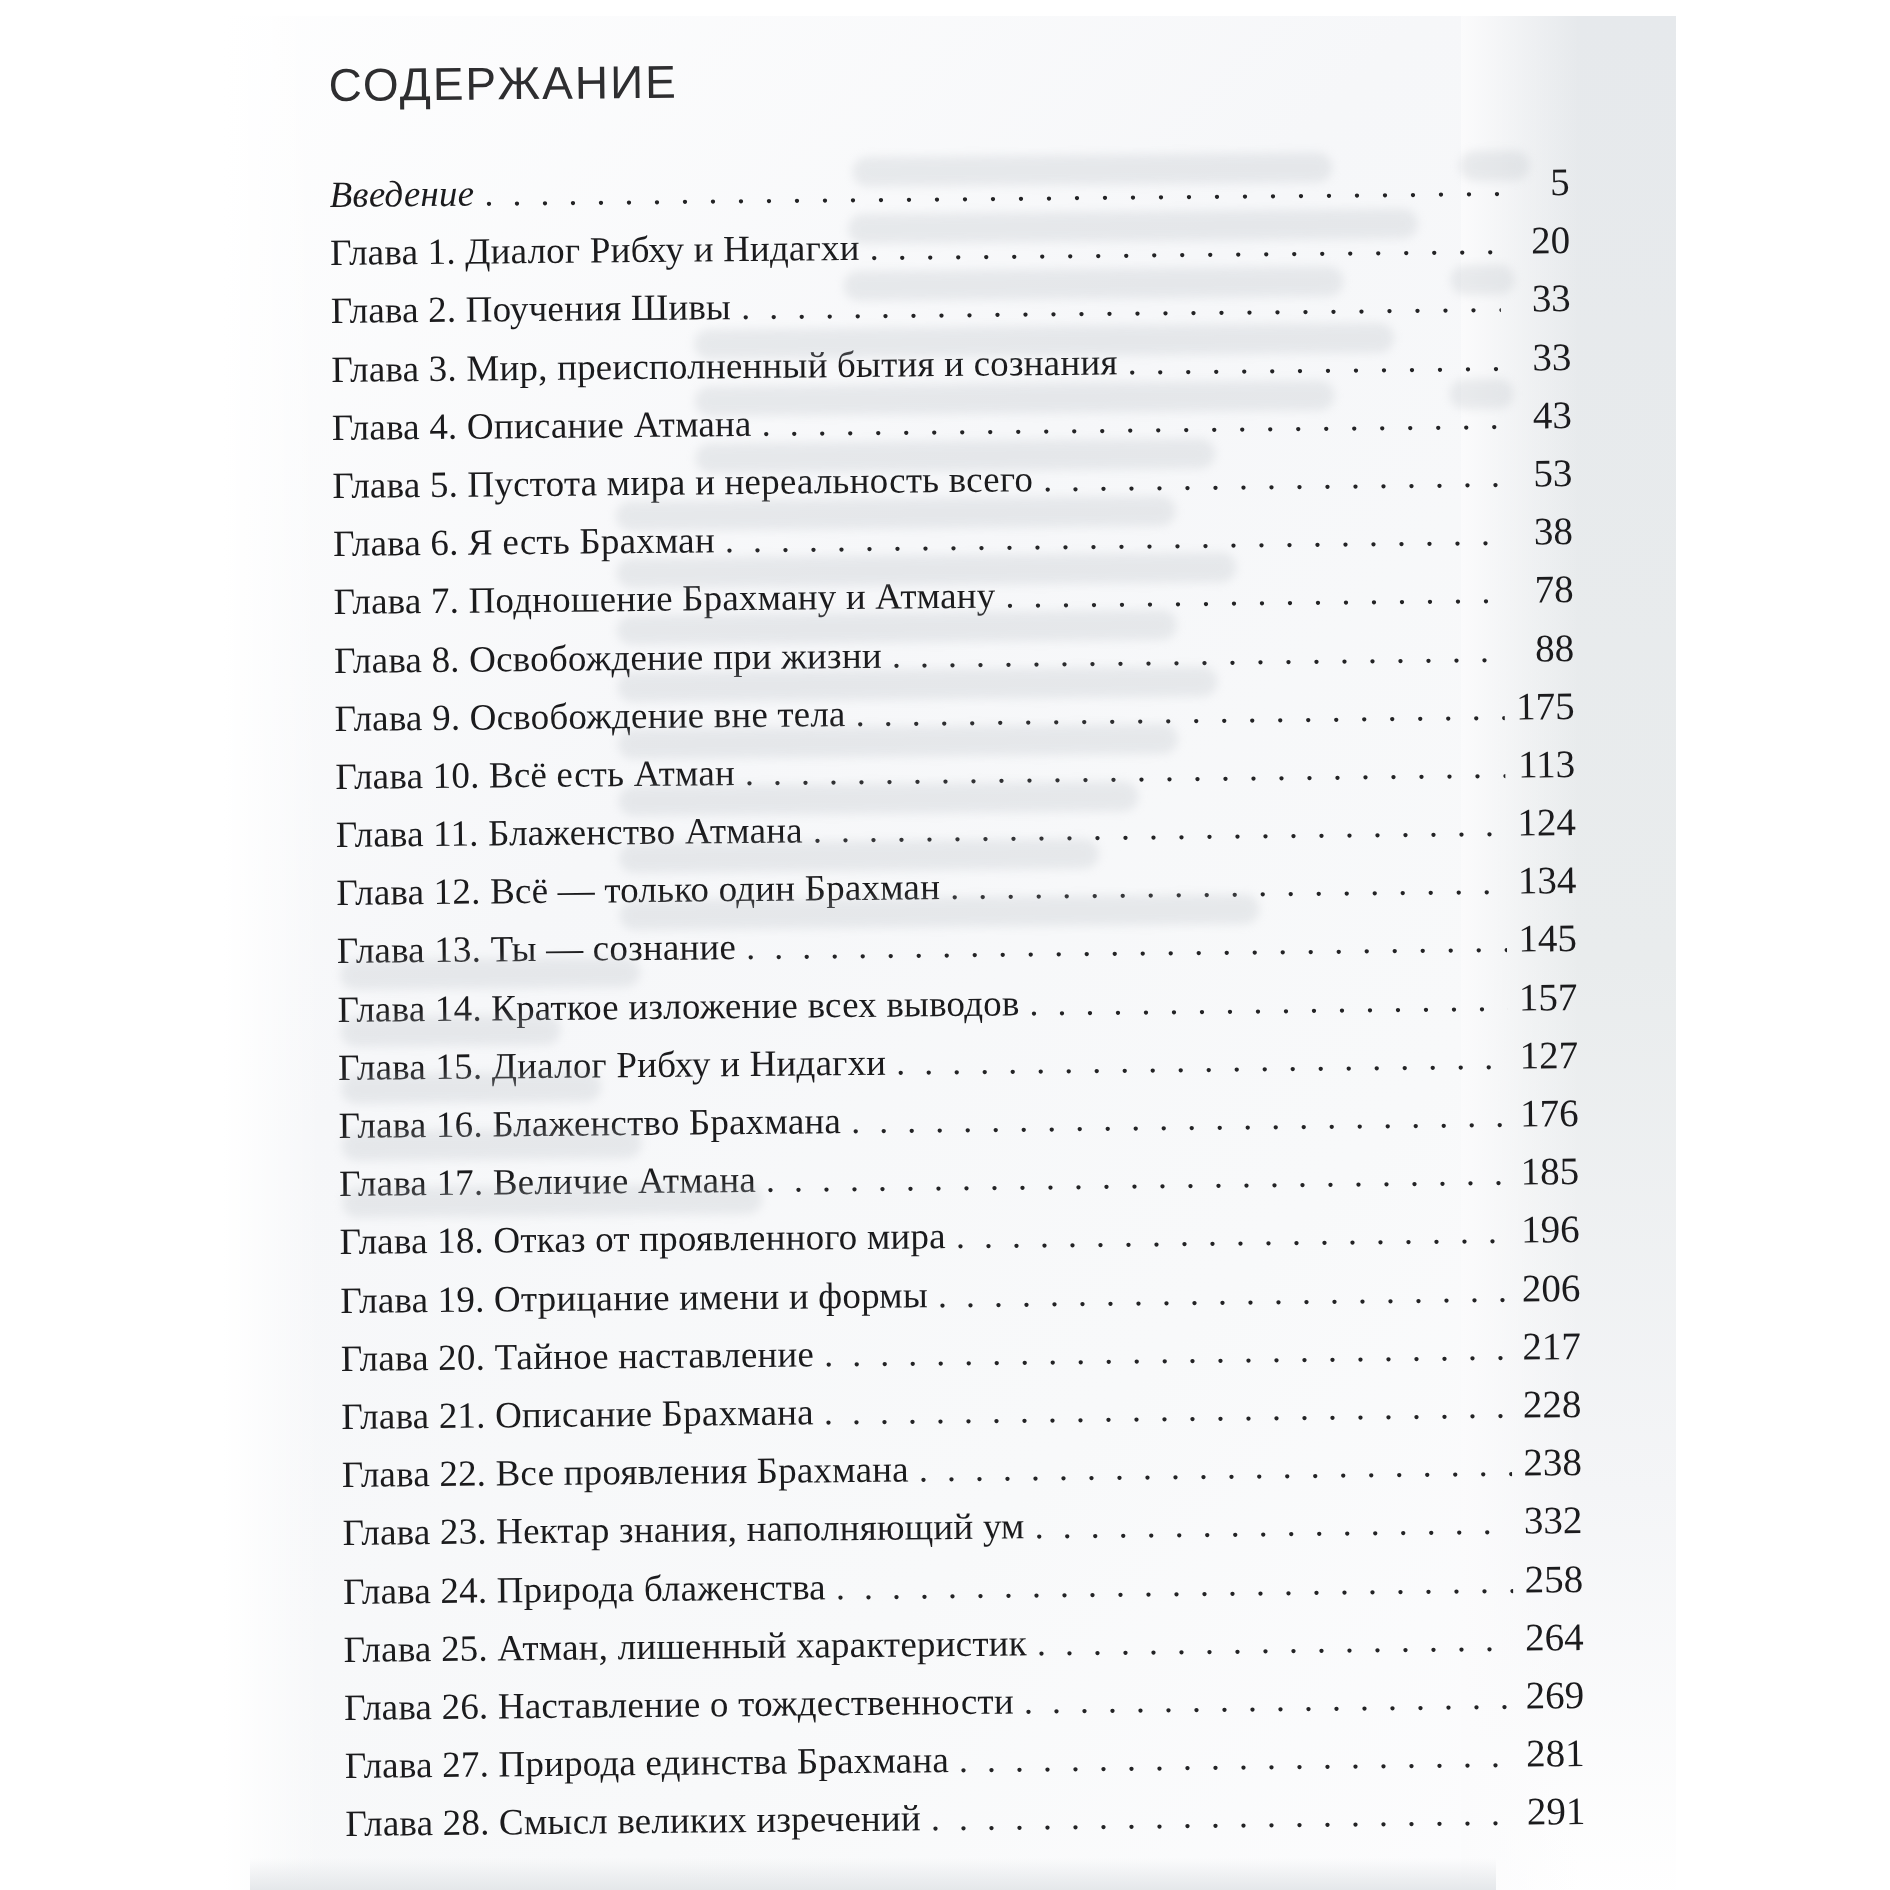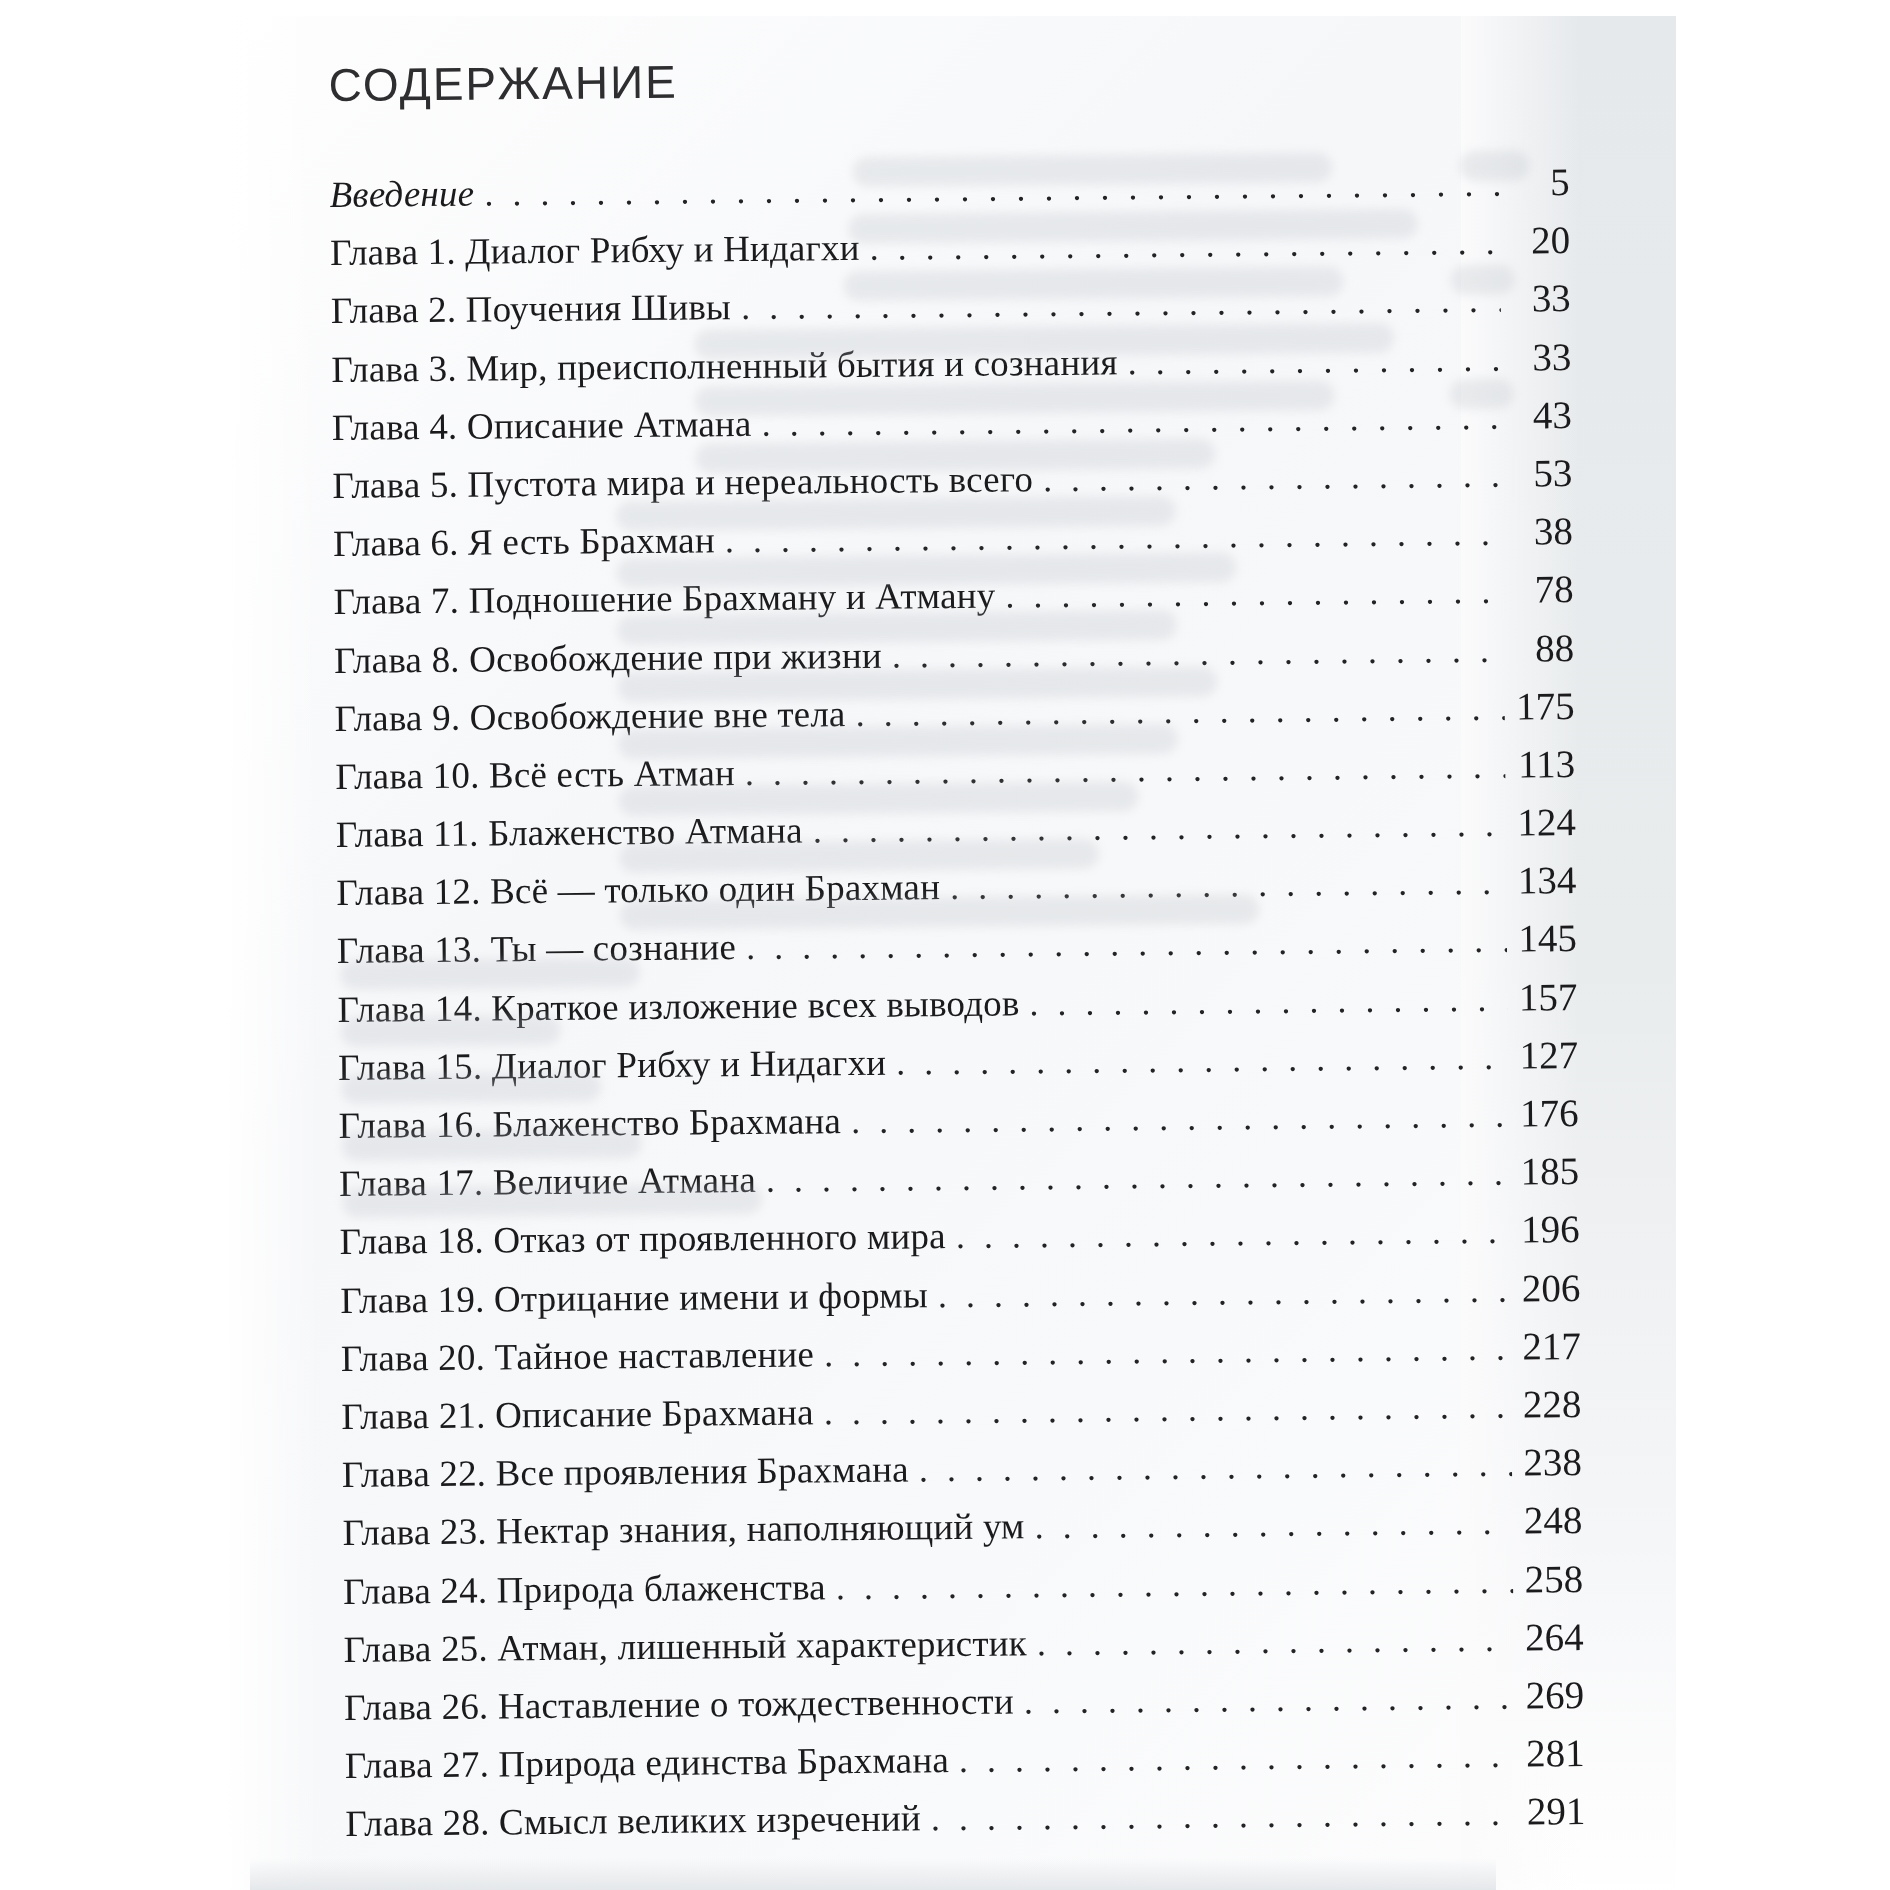--- a/index.html
+++ b/index.html
@@ -235,21 +235,21 @@
           <span class="pagenum">228</span>
         </div>
         <div class="toc-row">
           <span class="label">Глава 22. Все проявления Брахмана</span>
           <span class="dots">............................................................</span>
           <span class="pagenum">238</span>
         </div>
         <div class="toc-row">
           <span class="label">Глава 23. Нектар знания, наполняющий ум</span>
           <span class="dots">............................................................</span>
-          <span class="pagenum">248</span>
+          <span class="pagenum">332</span>
         </div>
         <div class="toc-row">
           <span class="label">Глава 24. Природа блаженства</span>
           <span class="dots">............................................................</span>
           <span class="pagenum">258</span>
         </div>
         <div class="toc-row">
           <span class="label">Глава 25. Атман, лишенный характеристик</span>
           <span class="dots">............................................................</span>
           <span class="pagenum">264</span>

